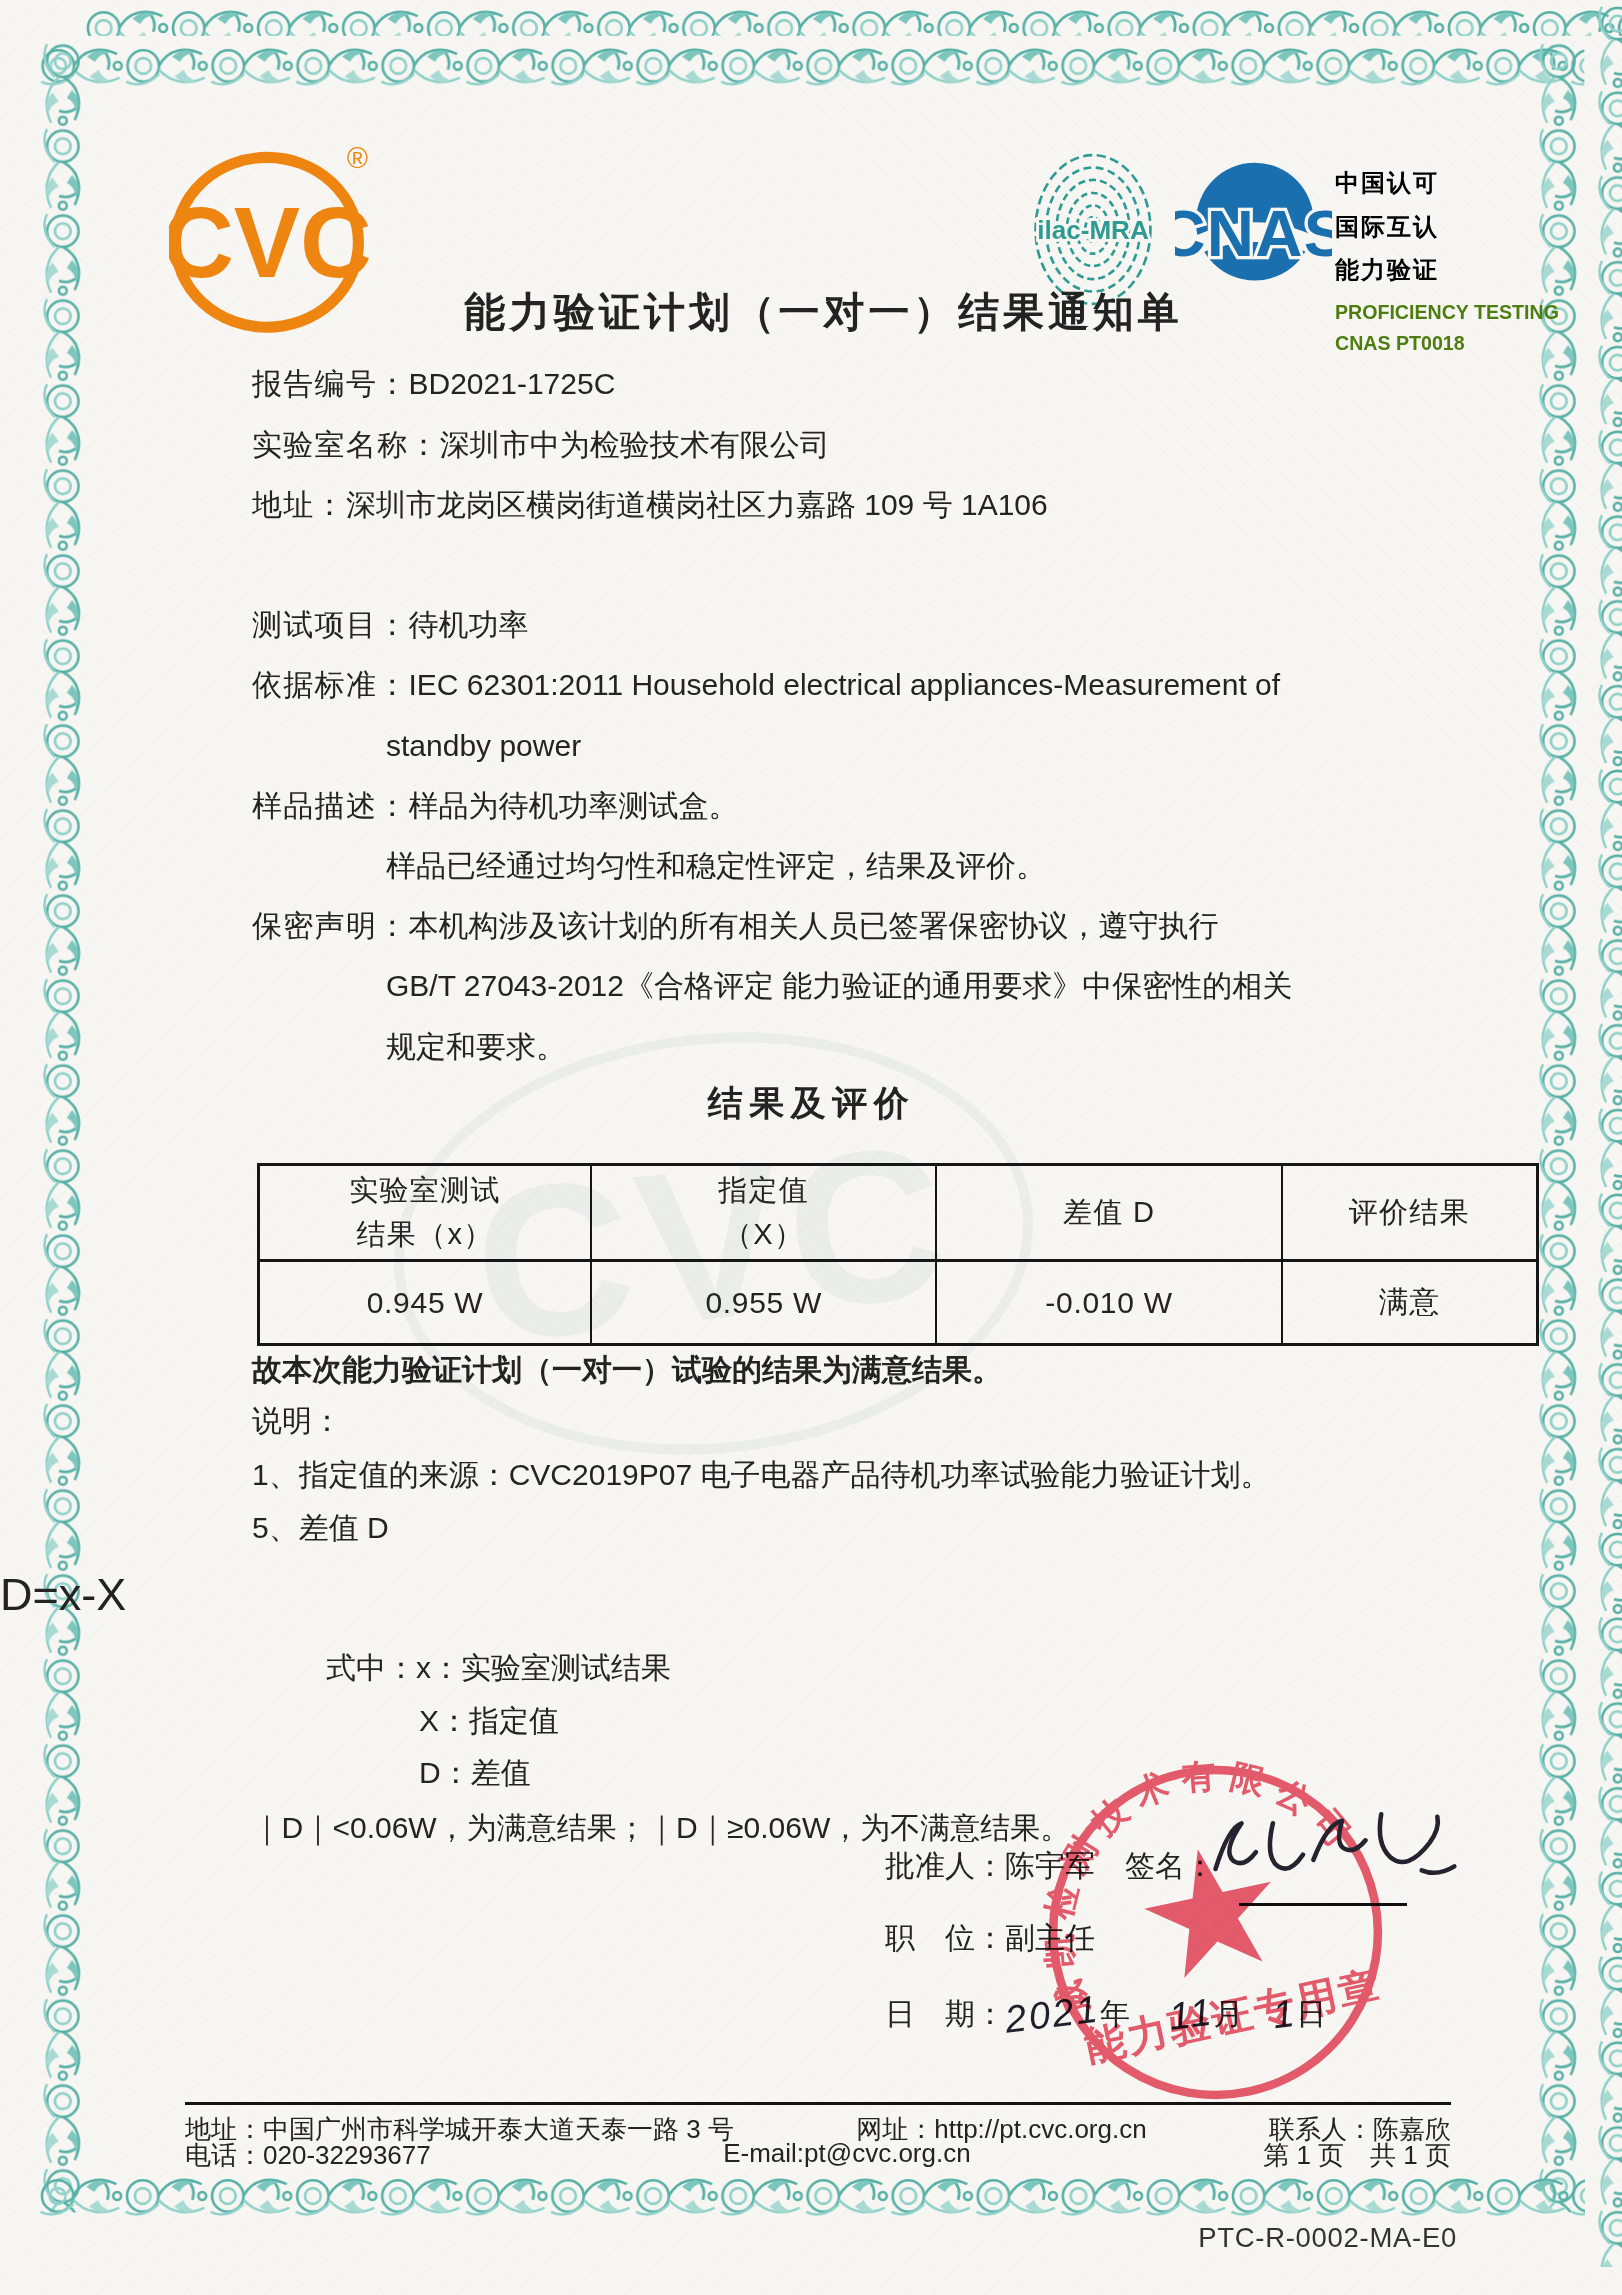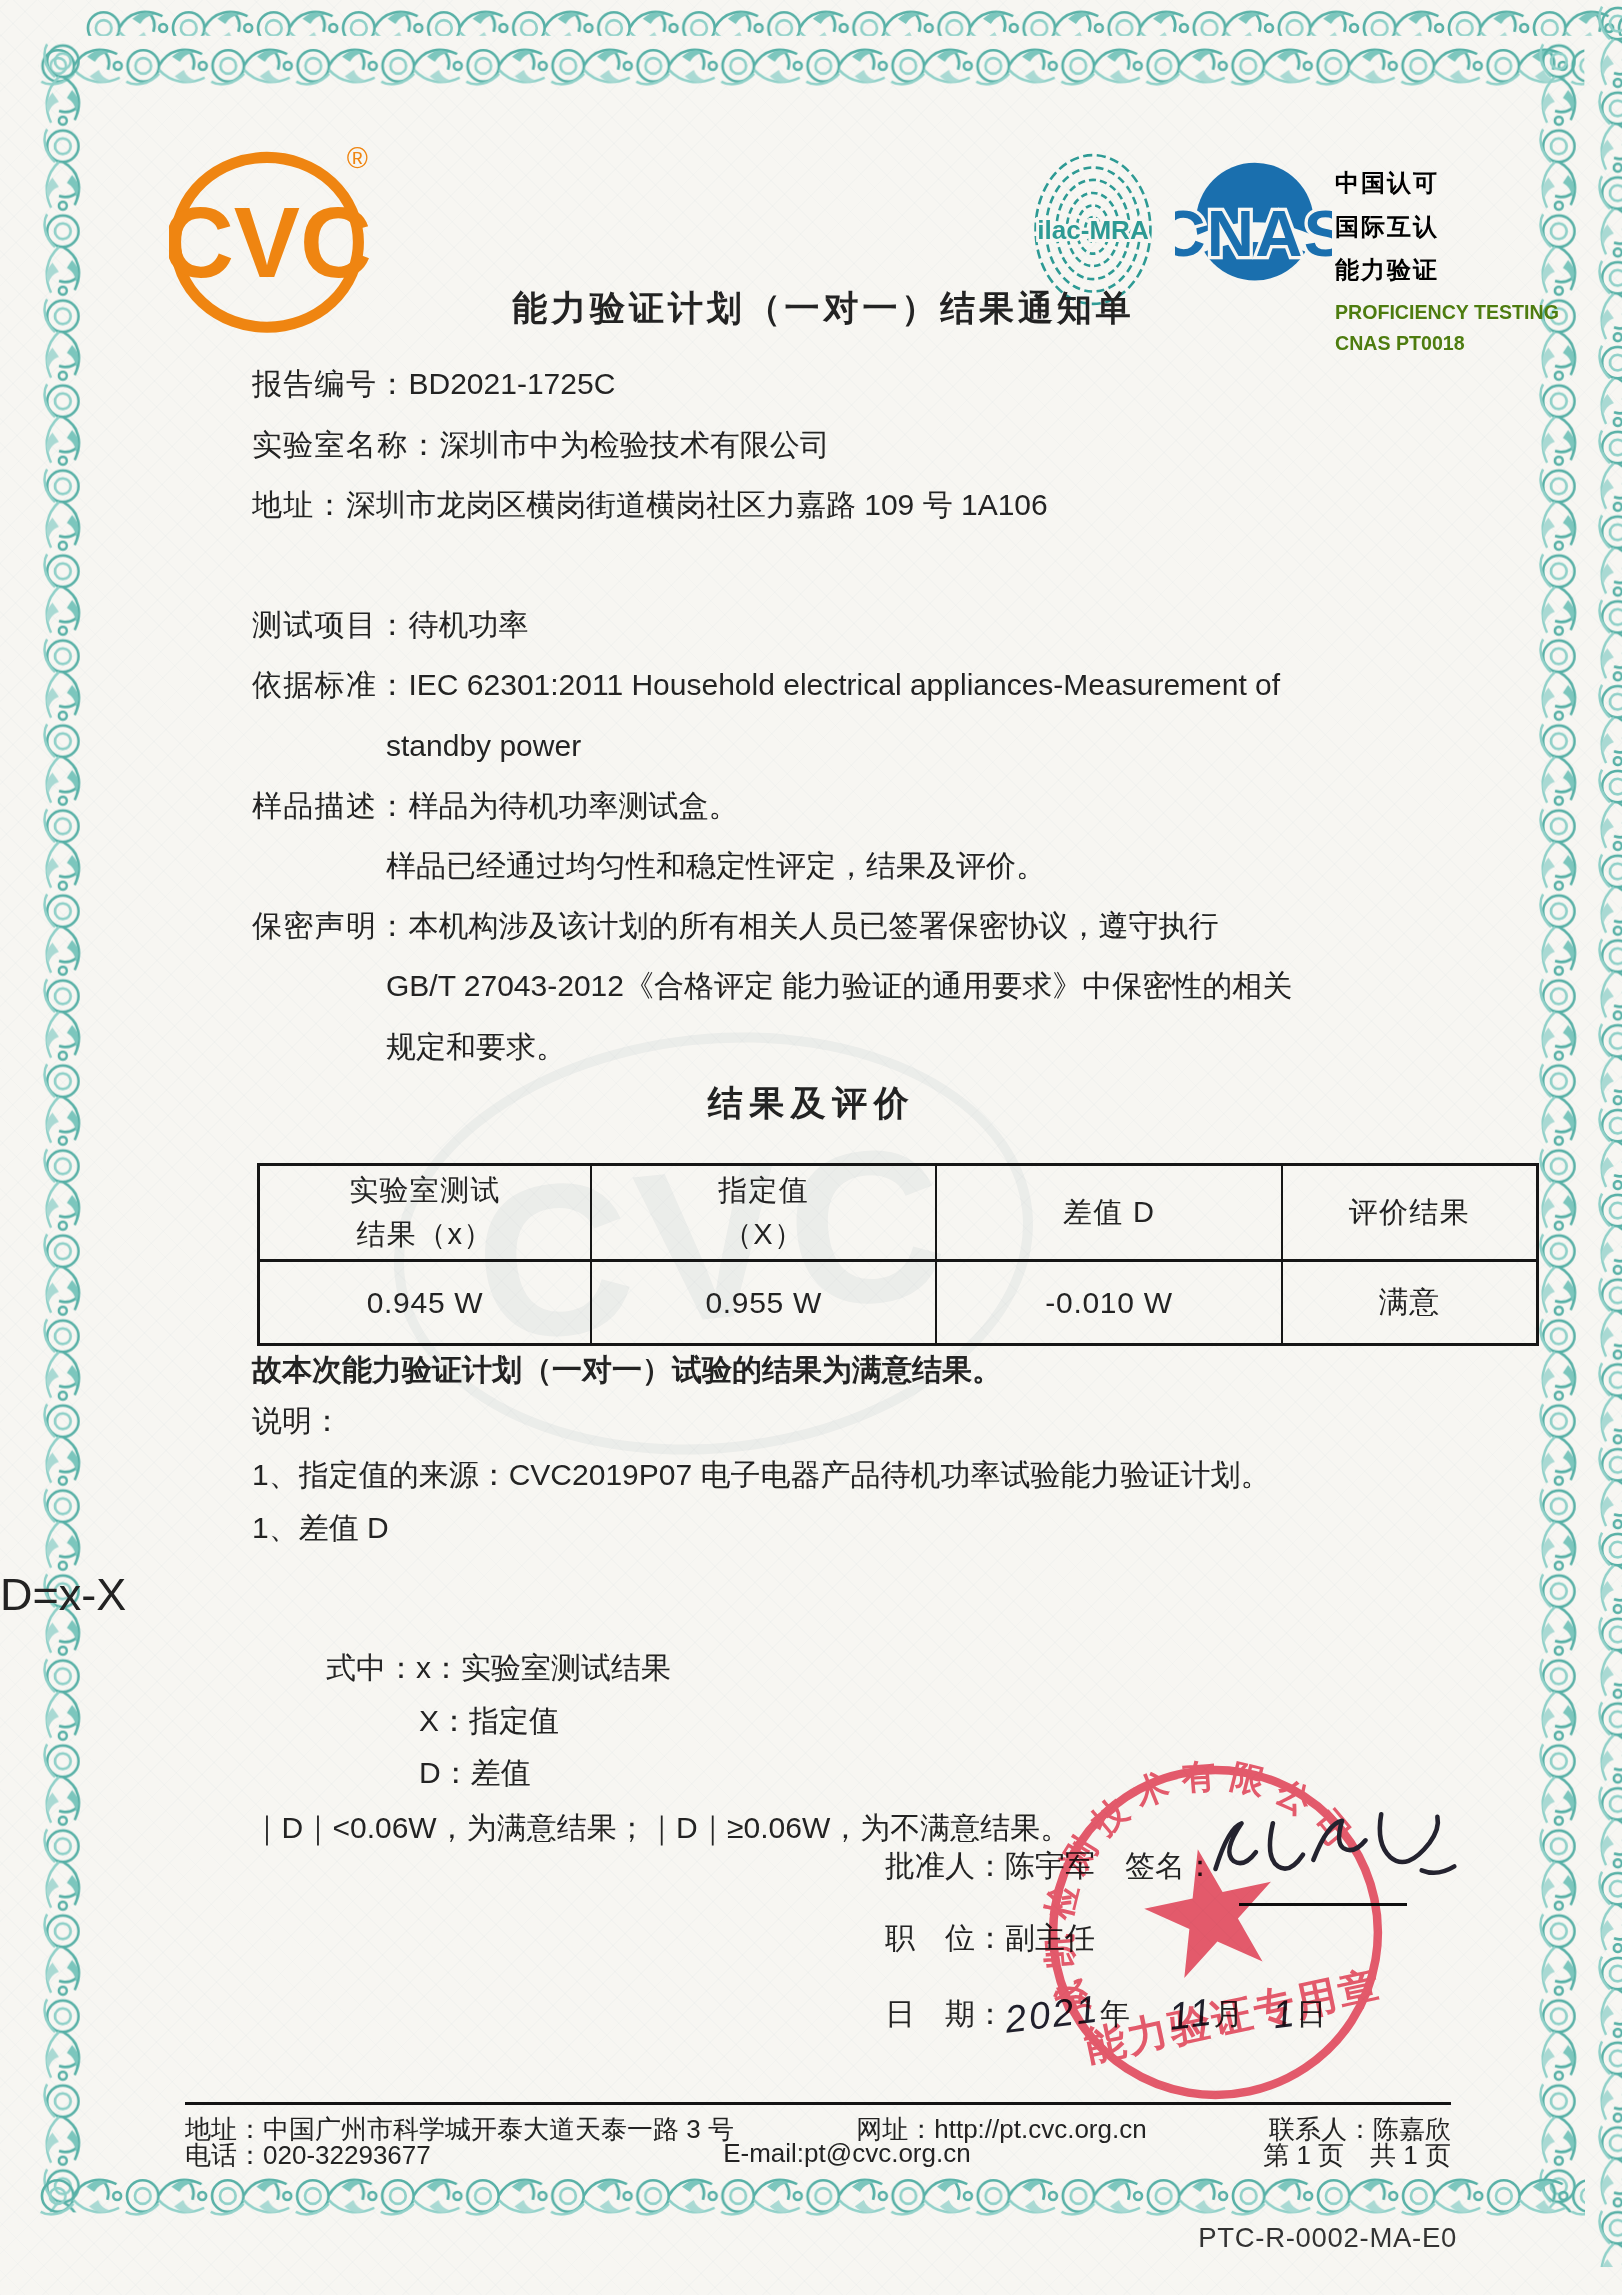--- a/index.html
+++ b/index.html
@@ -14,21 +14,21 @@
   .page::before {
     content:""; position:absolute; inset:0; pointer-events:none;
     background:
       repeating-linear-gradient(45deg, rgba(170,190,200,.05) 0 1.3px, rgba(0,0,0,0) 1.3px 17px),
       repeating-linear-gradient(-45deg, rgba(170,190,200,.05) 0 1.3px, rgba(0,0,0,0) 1.3px 19.6px);
   }
   .abs { position:absolute; }
   .band { position:absolute; }
   .row-text { font-size:30px; line-height:1.2; white-space:nowrap; }
   .label { letter-spacing:1.3px; }
-  .doc-title { left:0; right:0; top:285px; text-align:center; font-size:35px; font-weight:bold; letter-spacing:3.9px;margin-left:24px; }
+  .doc-title { left:0; right:0; top:285px; text-align:center; font-size:41px; font-weight:bold; letter-spacing:3.9px;margin-left:24px; }
   .section-title { left:0; right:0; top:1080px; text-align:center; font-size:35px; font-weight:600; letter-spacing:6.5px; }
   .bold { font-weight:bold; }
   .results-table {
     position:absolute; left:257px; top:1163px; width:1282px;
     border-collapse:collapse; table-layout:fixed; text-align:center;
   }
   .results-table th, .results-table td { border:2px solid #161616; }
   .results-table { border:3.3px solid #161616; }
   .results-table th {
     height:96px; font-size:29px; font-weight:500; line-height:1.5;
@@ -190,21 +190,21 @@
       <td>0.955 W</td>
       <td>-0.010 W</td>
       <td>满意</td>
     </tr>
   </tbody>
     </table>
 
   <div class="abs row-text bold" style="left:252px;top:1352px">故本次能力验证计划（一对一）试验的结果为满意结果。</div>
   <div class="abs row-text" style="left:252px;top:1403px">说明：</div>
   <div class="abs row-text" style="left:252px;top:1457px">1、指定值的来源：CVC2019P07 电子电器产品待机功率试验能力验证计划。</div>
-  <div class="abs row-text" style="left:252px;top:1510px">1、差值 D</div>
+  <div class="abs row-text" style="left:252px;top:1510px">5、差值 D</div>
 
   <div class="abs" style="left:0;right:0;top:1569px;font-size:45px">D=x-X</div>
 
   <div class="abs row-text" style="left:326px;top:1650px">
     <span>式中：</span><span>x：实验室测试结果</span>
   </div>
   <div class="abs row-text" style="left:419px;top:1703px">X：指定值</div>
   <div class="abs row-text" style="left:419px;top:1755px">D：差值</div>
 
   <div class="abs row-text" style="left:252px;top:1810px">｜D｜&lt;0.06W，为满意结果；｜D｜≥0.06W，为不满意结果。</div>

